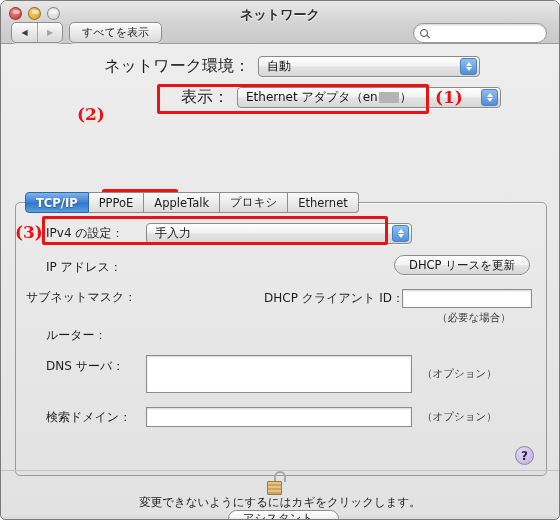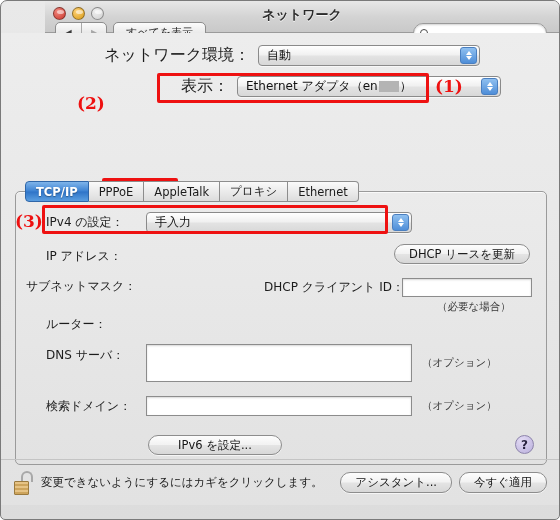--- a/index.html
+++ b/index.html
@@ -18,24 +18,23 @@
     height: 520px;
     background: linear-gradient(180deg, #e9e9e9 0%, #dcdcdc 100%);
     border: 1px solid #7a7a7a;
     border-radius: 7px 7px 5px 5px;
     overflow: hidden;
   }
 
   
   .titlebar {
     position: relative;
-    height: 32px;
+    height: 43px;
     background: linear-gradient(180deg, #e8e8e8 0%, #d3d3d3 52%, #c9c9c9 100%);
     border-bottom: 1px solid #9b9b9b;
-    margin-left: 44px;
   }
   .traffic {
     position: absolute;
     top: 6px; left: 8px;
     display: flex;
     gap: 6px;
   }
   .light {
     width: 13px; height: 13px;
     border-radius: 50%;
@@ -314,20 +313,21 @@
 
   
   .bottom {
     position: absolute;
     left: 0; right: 0; bottom: 0;
     height: 46px;
     display: flex;
     align-items: center;
     padding: 0 12px;
     border-top: 1px solid #c4c4c4;
+    flex-direction: column;
   }
   .lock {
     position: relative;
     width: 22px; height: 24px;
     flex: none;
     margin-right: 6px;
   }
   .lock .shackle {
     position: absolute;
     left: 8px; top: 0;
@@ -475,23 +475,20 @@
         <span class="hint" style="margin-left:10px; padding-top:12px;">（オプション）</span>
       </div>
 
       <div class="panel-row" style="top:204px; left:30px; align-items:center;">
         <span class="plabel" style="width:92px; margin-right:8px;">検索ドメイン：</span>
         <input class="textfield" style="width: 266px; height: 20px;" type="text" value="">
         <span class="hint" style="margin-left:10px;">（オプション）</span>
       </div>
 
 
-      <div class="capsule-btn" style="position:absolute; bottom:9px; left:132px; width:134px;">
-        <span>IPv6 を設定...</span>
-      </div>
 
       <div class="helpbtn">
         <span>?</span>
       </div>
     </div>
 
     <div class="annbox" style="top:172px; left:41px; width:346px; height:29px;"></div>
     <div class="annlabel" style="top:178px; left:14px;">(3)</div>
 
     <div class="bottom">

